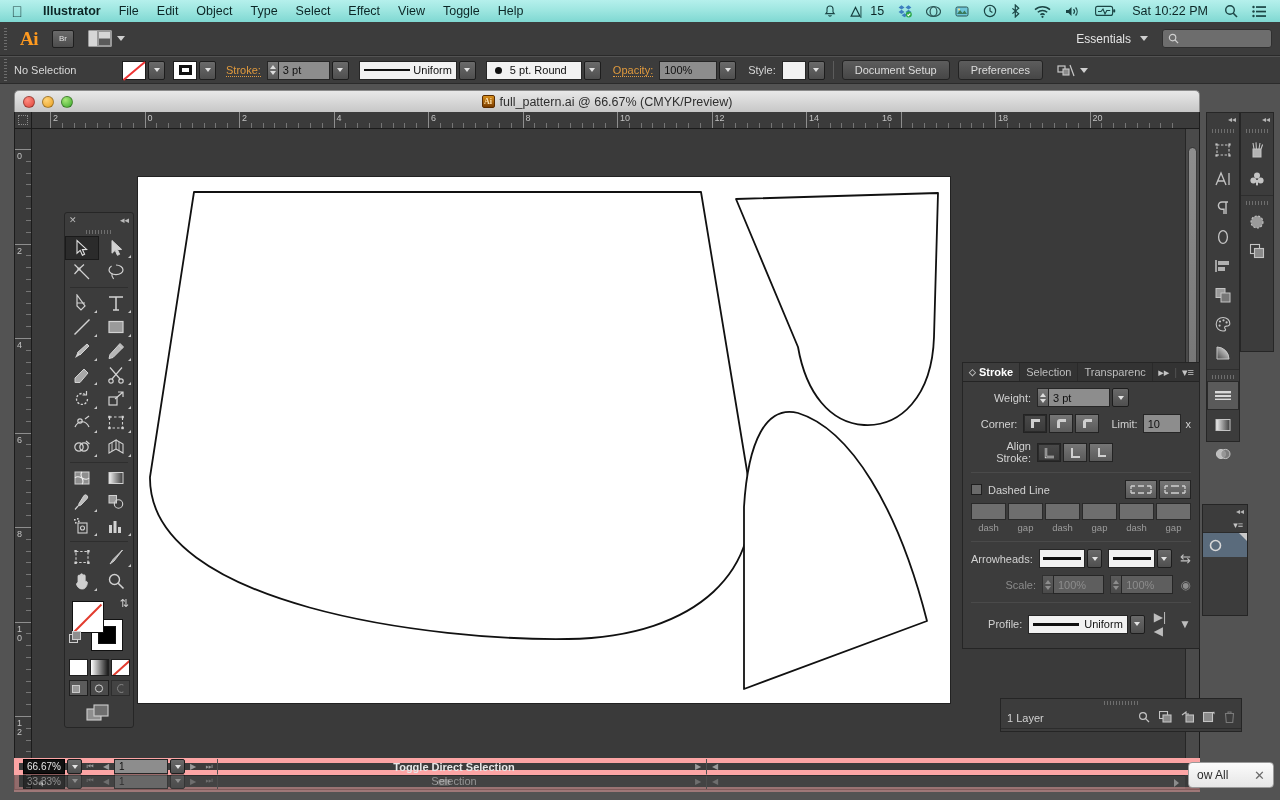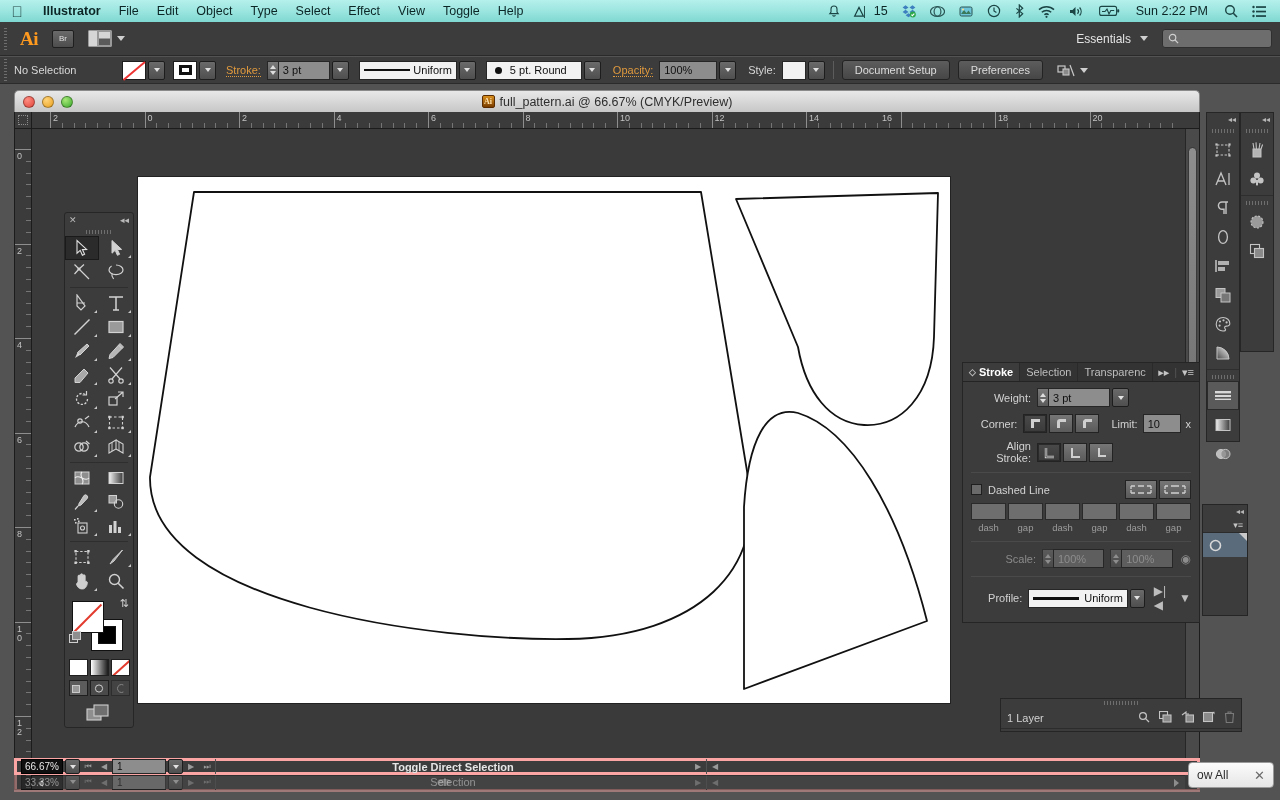--- a/index.html
+++ b/index.html
@@ -218,21 +218,21 @@
   
   .minipanel{ position:absolute; left:1202px; top:482px; width:46px; background:#3c3c3c; border:1px solid #252525;}
   .minipanel .mh{ height:13px; display:flex; align-items:center; justify-content:flex-end; padding-right:3px; color:#b5b5b5; font-size:8px;}
   .minipanel .mh2{ height:15px; display:flex; align-items:center; justify-content:flex-end; padding-right:4px; color:#c4c4c4; font-size:9px; border-bottom:1px solid #2b2b2b;}
   .minipanel .mrow{ height:24px; background:#5a6b7c; display:flex; align-items:center; padding-left:5px; position:relative;}
   .minipanel .mrow::after{ content:''; position:absolute; right:0; top:0; border-top:8px solid #c9c9c9; border-left:8px solid transparent;}
   .minipanel .mfill{ height:58px; background:#3c3c3c;}
 
   
   .statusbar{ position:absolute; left:14px; bottom:8px; width:1186px; height:34px; }
-  .sb-row{ height:17px; display:flex; align-items:center; background:#3c3c3c; border:3px solid #fca5a5;}
+  .sb-row{ height:17px; display:flex; align-items:center; background:#3c3c3c; border:5px solid #fca5a5;}
   .sb-row.ghost{ opacity:.45; border-top:0;}
   .zoomfield{ width:42px; height:15px; background:#0f0f0f; color:#e8e8e8; font-size:10px;
      display:flex; align-items:center; padding-left:3px; border:1px solid #000; margin-left:4px;}
   .navbtn{ width:16px; height:15px; display:flex; align-items:center; justify-content:center; color:#9a9a9a; font-size:8px;}
   .pagefield{ width:54px; height:15px; background:#8d8d8d; border:1px solid #262626; color:#0d0d0d;
      font-size:10px; display:flex; align-items:center; padding-left:4px;}
   .sb-status{ flex:1; text-align:center; font-size:11px; color:#e6e6e6; font-weight:bold;}
   .sb-sep{ width:1px; height:15px; background:#2a2a2a; border-right:1px solid #515151;}
 
   
@@ -325,21 +325,21 @@
             <path d="M8.5 4.2a3.4 3.4 0 0 1 0 4.6M10.6 2.5a6 6 0 0 1 0 8" stroke="#1b4545" stroke-width="1.2" fill="none"></path>
           </svg>
       </div>
       <div class="ic">
         <svg width="21" height="12" viewBox="0 0 21 12">
             <rect x="0.6" y="1.4" width="17" height="9" rx="2" fill="none" stroke="#1b4545" stroke-width="1.1"></rect>
             <rect x="18.2" y="4.2" width="2" height="3.4" rx="0.8" fill="#1b4545"></rect>
             <path d="M3 6.5h3l2-2.5 2 5 1.8-3.5h3.4" stroke="#1b4545" stroke-width="1.1" fill="none"></path>
           </svg>
       </div>
-      <div class="clock">Sun 2:22 PM</div>
+      <div class="clock">Sat 10:22 PM</div>
       <div class="ic">
         <svg width="14" height="14" viewBox="0 0 14 14">
             <circle cx="6" cy="6" r="4.3" fill="none" stroke="#1b4545" stroke-width="1.4"></circle>
             <path d="M9.3 9.3 13 13" stroke="#1b4545" stroke-width="1.6"></path>
           </svg>
       </div>
       <div class="ic">
         <svg width="15" height="13" viewBox="0 0 15 13">
             <g fill="#1b4545">
               <circle cx="1.5" cy="2" r="1.2"></circle>
@@ -1209,20 +1209,36 @@
           <span>dash</span>
           <span>gap</span>
           <span>dash</span>
           <span>gap</span>
           <span>dash</span>
           <span>gap</span>
         </div>
 
         <div class="sp-sep"></div>
 
+        <div class="row">
+          <div class="rowlabel" style="width:72px;">Arrowheads:</div>
+          <div class="arrowsel">
+              <i></i>
+            </div>
+          <div class="ddbtn" style="margin-left:2px;">
+              <div class="caret"></div>
+            </div>
+          <div class="arrowsel" style="margin-left:6px;">
+              <i></i>
+            </div>
+          <div class="ddbtn" style="margin-left:2px;">
+              <div class="caret"></div>
+            </div>
+          <span style="margin-left:8px;color:#c0c0c0;font-size:13px;">⇆</span>
+        </div>
 
         <div class="row">
           <div class="rowlabel dim" style="width:72px;">Scale:</div>
           <div class="spin" style="opacity:.5;">
               <i class="up"></i>
               <i class="dn"></i>
             </div>
           <div class="field" style="width:52px;background:#5e5e5e;color:#8d8d8d;">100%</div>
           <div class="spin" style="opacity:.5;margin-left:6px;">
               <i class="up"></i>

